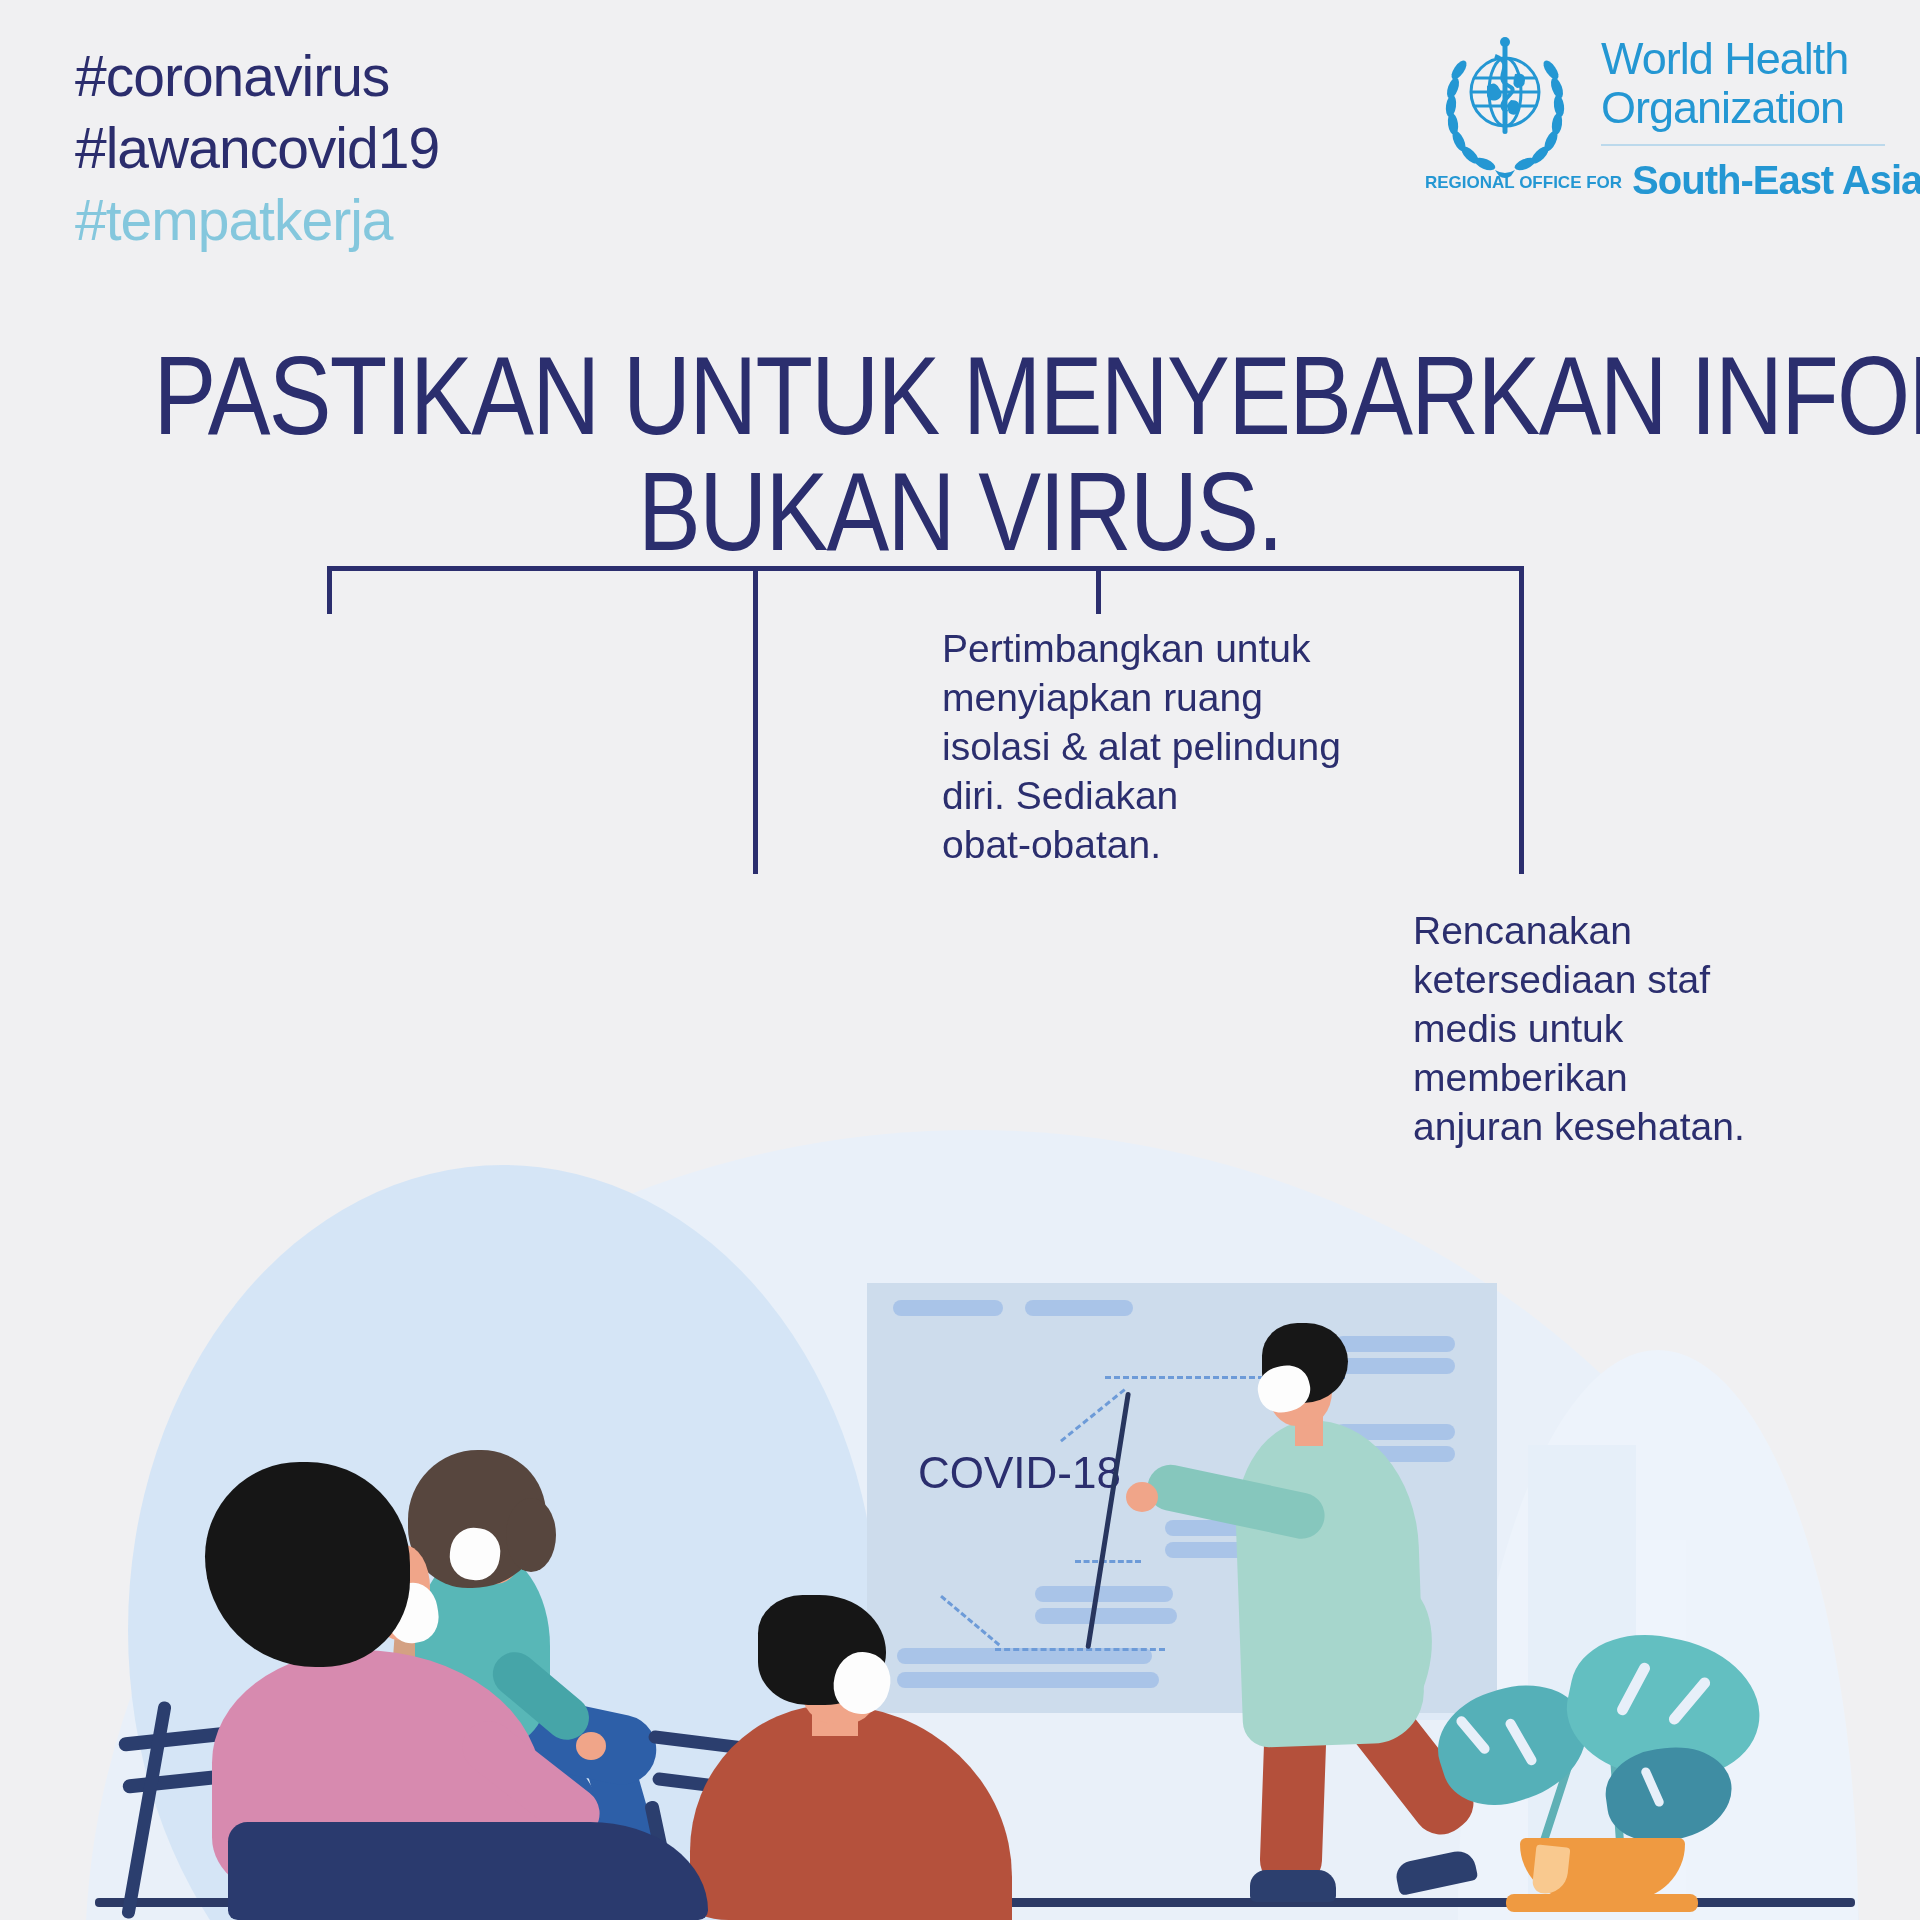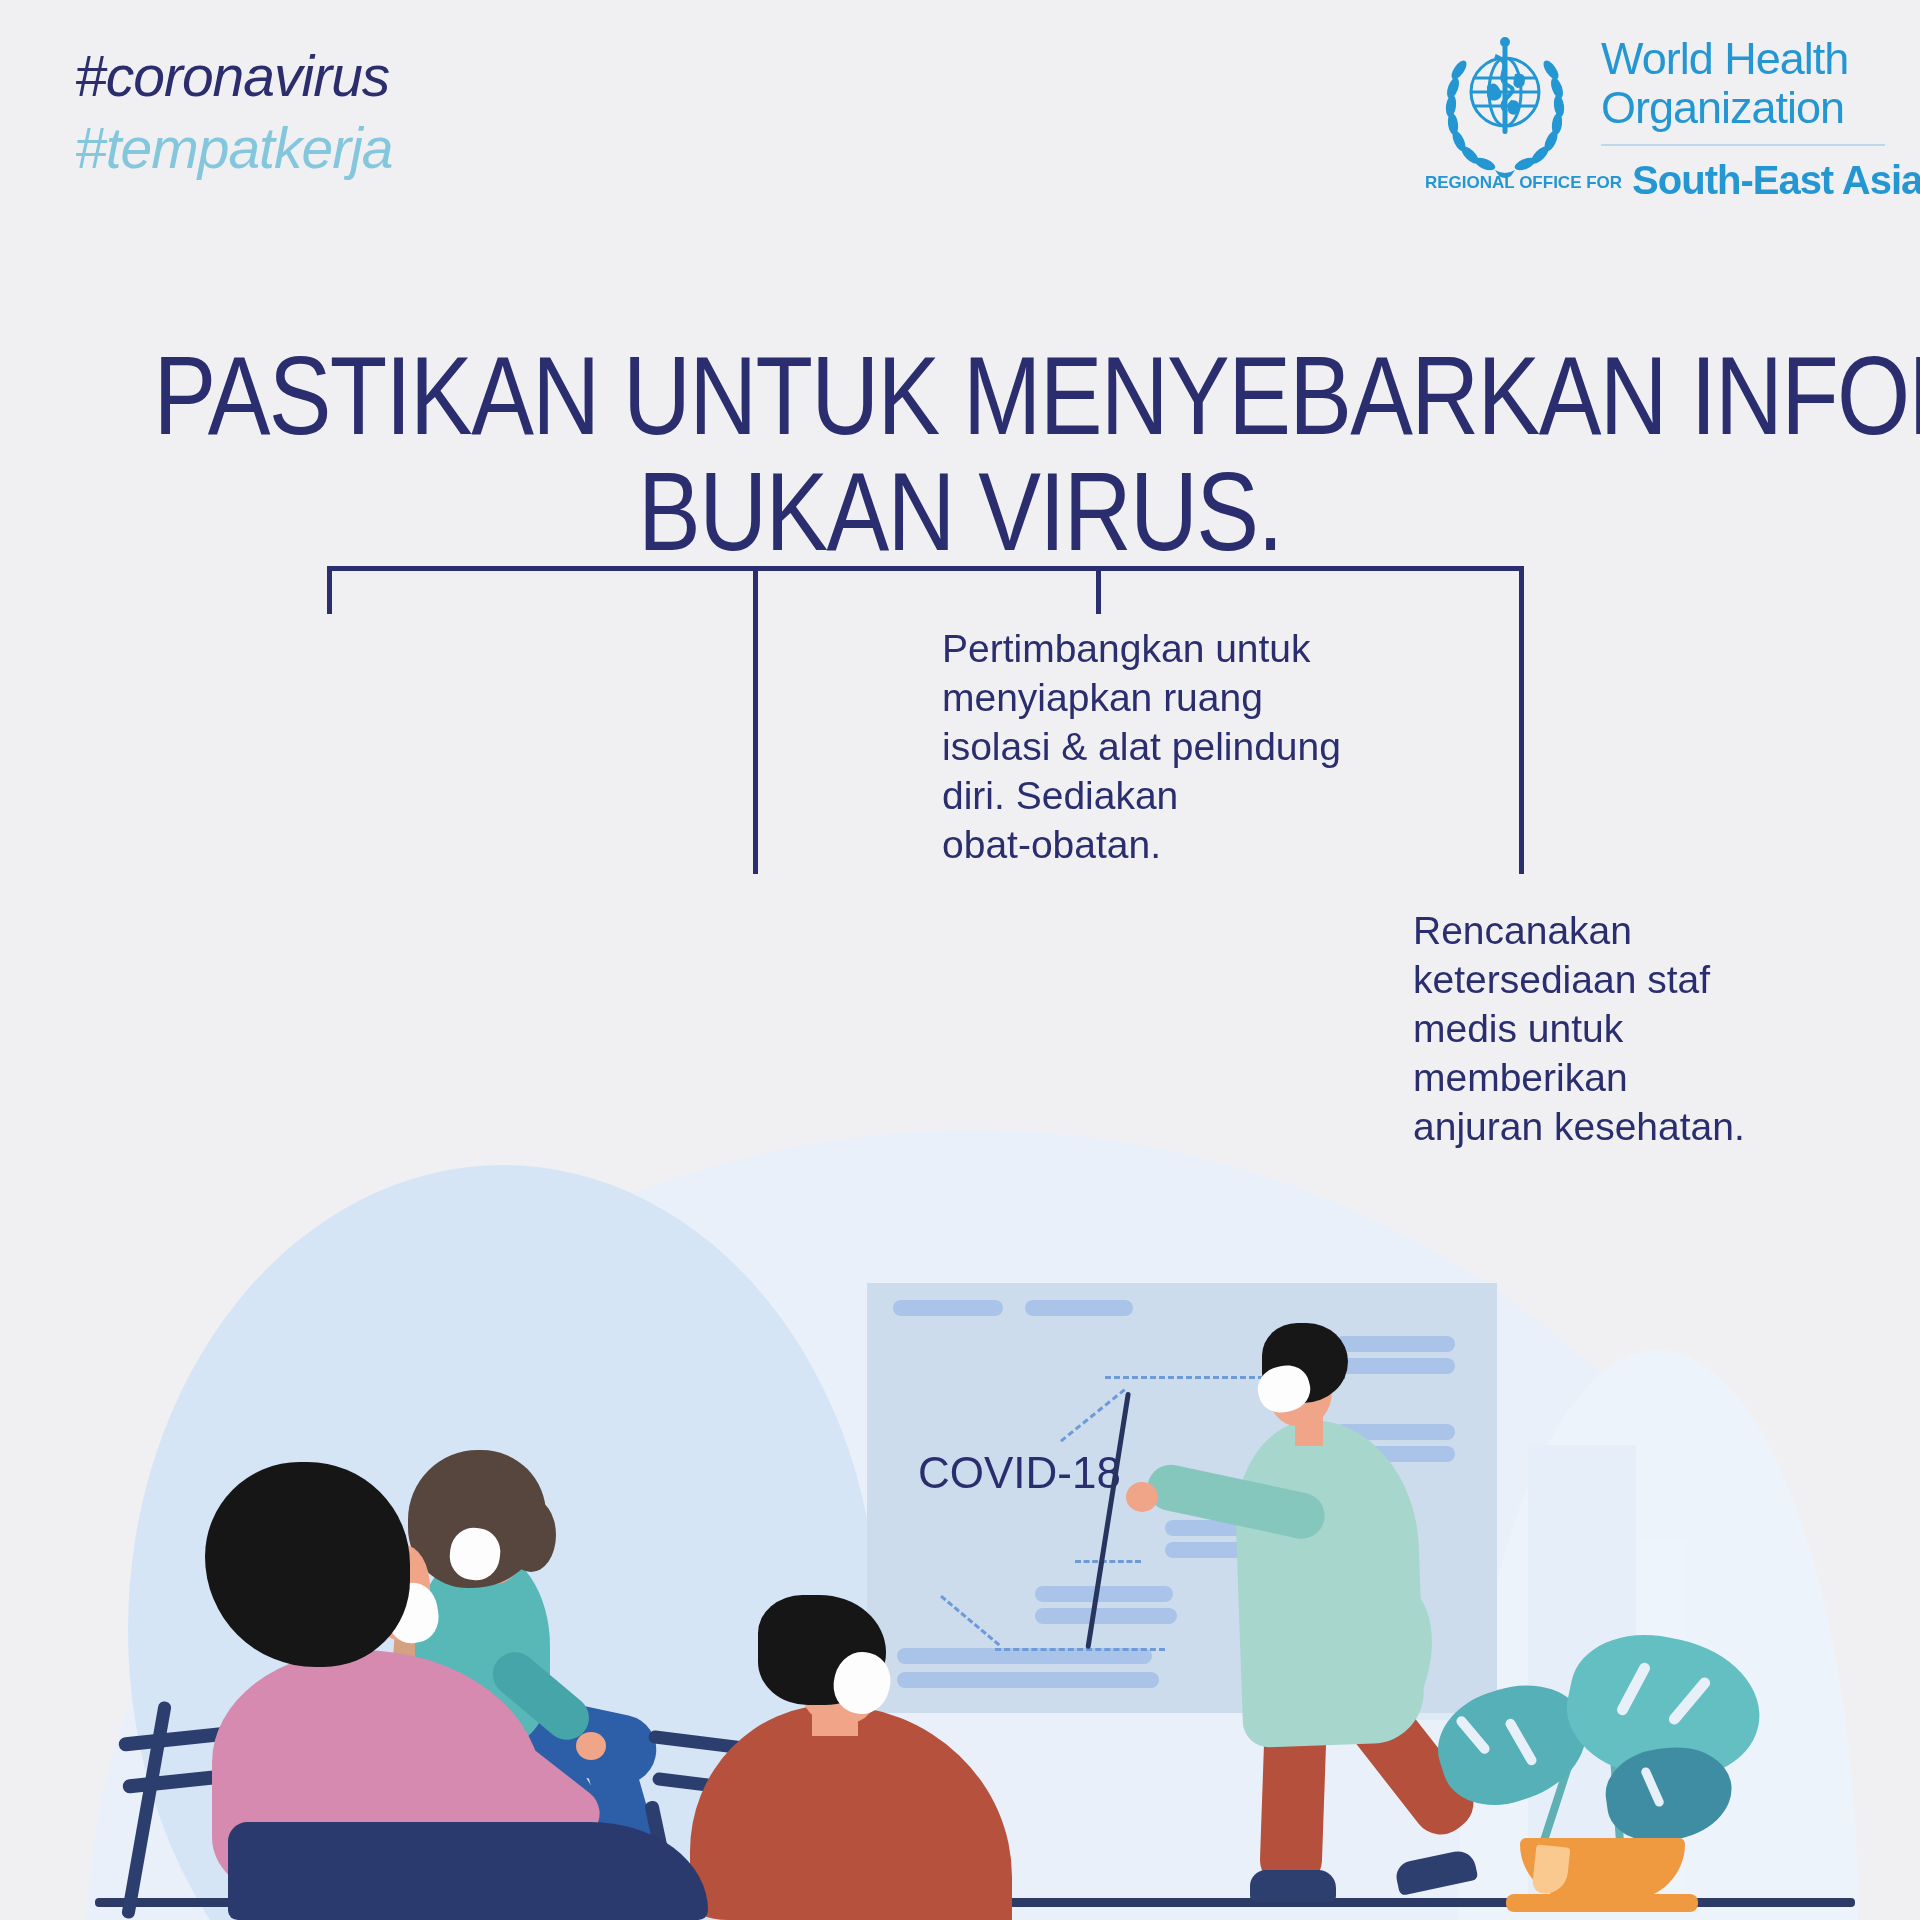--- a/index.html
+++ b/index.html
@@ -1,21 +1,21 @@
 <!DOCTYPE html>
 <html><head>
 <meta charset="utf-8">
 <style>
   html,body{margin:0;padding:0;background:#d8d8d8;}
   .canvas{position:relative;width:1920px;height:1920px;background:#f0f0f2;overflow:hidden;
           font-family:"Liberation Sans", sans-serif;}
   .abs{position:absolute;}
 
   
-  .hashtags{left:75px;top:40px;line-height:72px;font-size:57px;font-weight:500;letter-spacing:-1px;font-style:italic;}
+  .hashtags{left:75px;top:40px;line-height:72px;font-size:57px;font-weight:500;letter-spacing:-1px;}
   .tag-navy{color:#2b2d6d;}
   .tag-blue{color:#84c7dd;}
 
   .who{left:1425px;top:28px;width:470px;height:185px;}
   .who-emblem{left:0;top:2px;width:160px;height:160px;}
   .who-text{left:176px;top:6px;width:290px;color:#2497d3;}
   .who-org{font-size:45px;font-weight:400;line-height:49px;letter-spacing:-1px;}
   .who-divider{left:176px;top:116px;width:284px;height:2px;background:#bcd9ec;}
   .who-office{left:0px;top:130px;width:470px;white-space:nowrap;color:#2497d3;}
   .who-office-prefix{font-size:17px;font-weight:700;letter-spacing:0px;vertical-align:6px;}
@@ -123,20 +123,21 @@
   .m-mask{left:834px;top:1652px;width:56px;height:62px;background:#fdfdfd;border-radius:48%;transform:rotate(14deg);}
   .m-neck{left:812px;top:1700px;width:46px;height:36px;background:#f0a589;}
 </style>
 </head>
 <body>
 
 <div class="canvas">
 
   <div class="abs hashtags">
     <div class="tag-navy">#coronavirus</div>
+    <div class="tag-navy">#lawancovid19</div>
     <div class="tag-blue">#tempatkerja</div>
   </div>
 
   <div class="abs who">
     <svg class="abs who-emblem" viewBox="0 0 160 160">
       <g fill="none" stroke="#2497d3" stroke-width="3">
         <circle cx="80" cy="62" r="34"></circle>
         <path d="M49 48 H111 M46 62 H114 M49 76 H111"></path>
         <ellipse cx="80" cy="62" rx="16" ry="34"></ellipse>
         <line x1="80" y1="28" x2="80" y2="96"></line>

